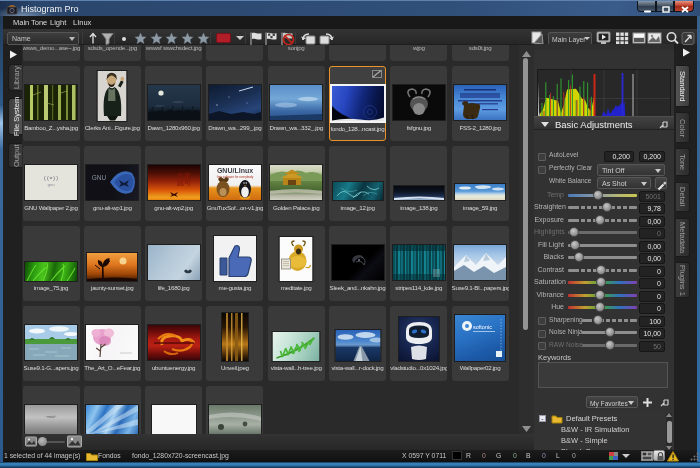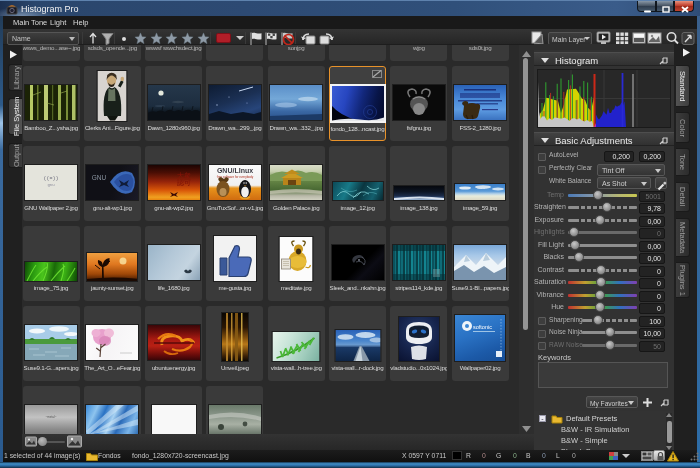--- a/index.html
+++ b/index.html
@@ -79,21 +79,21 @@
           <path d="M7 3 L13 8 M13 3 L7 8" stroke="#fff" stroke-width="1.8"></path>
         </svg></div>
   </div>
   <div id="borderL"></div>
     <div id="borderR"></div>
     <div id="borderB"></div>
   <div id="menubar">
     <div class="menu" style="left:10px">Main</div>
     <div class="menu" style="left:28px">Tone</div>
     <div class="menu" style="left:47px">Light</div>
-    <div class="menu" style="left:70px">Help</div>
+    <div class="menu" style="left:70px">LInux</div>
   </div>
   <div id="toolbar">
     <div id="namecombo">
         <span style="position:absolute;left:4px;top:2px">Name</span>
       <span style="position:absolute;right:3px;top:4px;width:0;height:0;border-left:3.5px solid transparent;border-right:3.5px solid transparent;border-top:4px solid #bbb"></span>
       </div>
     <div id="tbicons">
         <div style="position:absolute;left:79px;top:3px;width:1px;height:12px;background:#1c1c1c;border-right:1px solid #3a3a3a"></div>
         <div style="position:absolute;left:111px;top:3px;width:1px;height:12px;background:#1c1c1c;border-right:1px solid #3a3a3a"></div>
         <div style="position:absolute;left:207px;top:3px;width:1px;height:12px;background:#1c1c1c;border-right:1px solid #3a3a3a"></div>
@@ -585,41 +585,34 @@
     <svg style="position:absolute;left:3px;top:6px" width="9" height="6">
         <path d="M4.5 0 L9 6 L0 6 Z" fill="#909090"></path>
       </svg>
     <div id="gsbthumb"></div>
     <svg style="position:absolute;left:3px;top:381px" width="9" height="6">
         <path d="M4.5 6 L9 0 L0 0 Z" fill="#909090"></path>
       </svg>
   </div>
   <div style="position:absolute;left:534px;top:44px;width:140px;height:8px;background:#2e2e2e"></div>
   <div id="panel">
-      <div class="phead" style="top:2px">
-        <span class="tri"></span>
-        <span class="txt">Histogram</span>
-        <svg style="position:absolute;right:5px;top:3px" width="10" height="9">
-          <path d="M1 8 L4 5 M4 2 L8 2 L8 7 M4 2 L4 7 L8 7" stroke="#ccc" stroke-width="1.2" fill="none"></path>
-        </svg>
-      </div>
       <div style="position:absolute;left:3px;top:19px;width:134px;height:59px;background:#282828;border:1px solid #1a1a1a"><svg width="132" height="57" viewBox="0 0 132 57">
           <path d="M33 0 L33 57 M66 0 L66 57 M99 0 L99 57" stroke="#383838" stroke-width="1"></path>
           <path d="M0 28.5 L132 28.5" stroke="#383838" stroke-width="1"></path>
           <path d="M2 57 L2 43.7 L5 39.6 L8 27.8 L11 28.2 L14 29.2 L17 30.1 L20 31.1 L23 42.9 L26 34.3 L29 19.6 L32 19.3 L35 19.0 L38 18.8 L41 23.5 L44 28.8 L47 29.8 L50 37.7 L53 40.7 L56 27.0 L56 57 Z" fill="#d4d400"></path>
           <path d="M4.0 57 L4.0 33.0 M7.8 57 L7.8 12.3 M11.6 57 L11.6 25.0 M15.4 57 L15.4 26.2 M19.2 57 L19.2 13.7 M23.0 57 L23.0 8.6 M26.8 57 L26.8 29.0 M30.6 57 L30.6 10.0 M34.4 57 L34.4 4.6 M38.2 57 L38.2 30.2 M42.0 57 L42.0 16.6 M45.8 57 L45.8 11.0 M49.6 57 L49.6 12.4 M53.4 57 L53.4 26.8 " stroke="#2f9a2f" stroke-width="1.1"></path>
           <path d="M6.0 57 L6.0 41.0 M12.6 57 L12.6 22.9 M19.2 57 L19.2 29.4 M25.8 57 L25.8 21.9 M32.4 57 L32.4 15.4 M39.0 57 L39.0 29.9 M45.6 57 L45.6 27.1 M52.2 57 L52.2 29.2 " stroke="#c03020" stroke-width="1" opacity="0.9"></path>
           <path d="M0 57 L0 12 L1 42 L2.5 49 L4 46.4 L6.5 46.3 L9 50.6 L11.5 48.2 L14 49.9 L16.5 47.5 L19 47.8 L21.5 48.5 L24 48.6 L26.5 47.6 L29 49.0 L31.5 51.0 L34 48.4 L36.5 48.3 L39 49.5 L41.5 48.3 L44 50.6 L46.5 51.5 L49 49.9 L51.5 51.7 L54 50.9 L56 57 Z" fill="#c6c6c6"></path>
           <rect x="55.5" y="4" width="2" height="53" fill="#cc2818"></rect>
           <path d="M56 57 L59 51 L62 57 Z" fill="#c828a8"></path>
           <path d="M58 57 L58.0 44.4 L59.5 47.7 L61.0 49.5 L62.5 47.4 L64.0 45.6 L65.5 41.3 L67.0 42.9 L68.5 44.8 L70.0 37.8 L71.5 42.9 L73.0 43.0 L74.5 39.7 L76.0 39.6 L77.5 35.3 L79.0 36.7 L80.5 35.7 L82.0 35.3 L83.5 32.3 L85.0 35.7 L86.5 31.3 L88 57 Z" fill="#2222cc"></path>
           <path d="M84.5 57 L84.5 3" stroke="#2a2ad4" stroke-width="1.8"></path>
           <path d="M95 57 L95 4" stroke="#8a8a8a" stroke-width="1.5"></path>
         </svg></div>
-      <div class="phead" style="top:82px">
+      <div class="phead" style="top:66px">
         <span class="tri"></span>
         <span class="txt">Basic Adjustments</span>
         <svg style="position:absolute;right:5px;top:3px" width="10" height="9">
           <path d="M1 8 L4 5 M4 2 L8 2 L8 7 M4 2 L4 7 L8 7" stroke="#ccc" stroke-width="1.2" fill="none"></path>
         </svg>
       </div>
       <span class="cbox" style="top:103px"></span>
       <span style="position:absolute;top:101px;left:15px;font-size:6.6px;color:#b4b4b4">AutoLevel</span>
       <span class="valbox" style="top:101px;left:70px;width:30px">0,200</span>
       <span class="valbox" style="top:101px">0,200</span>

